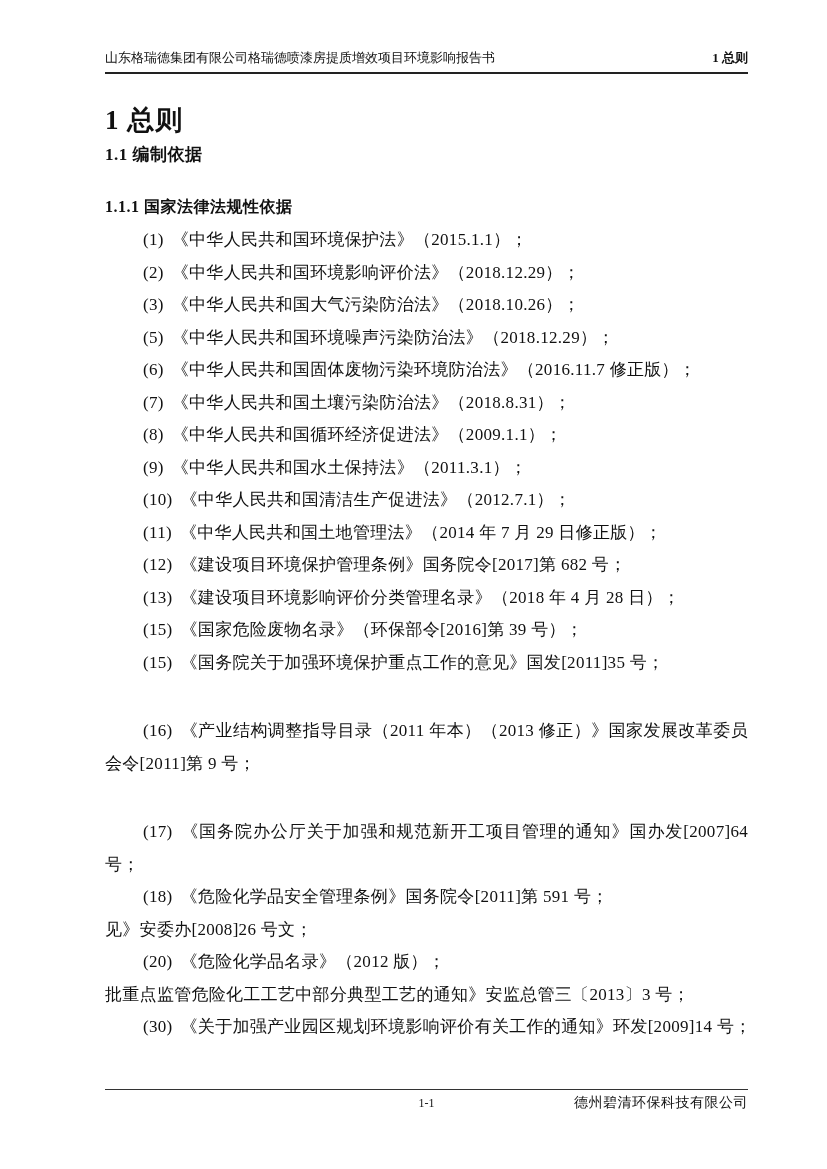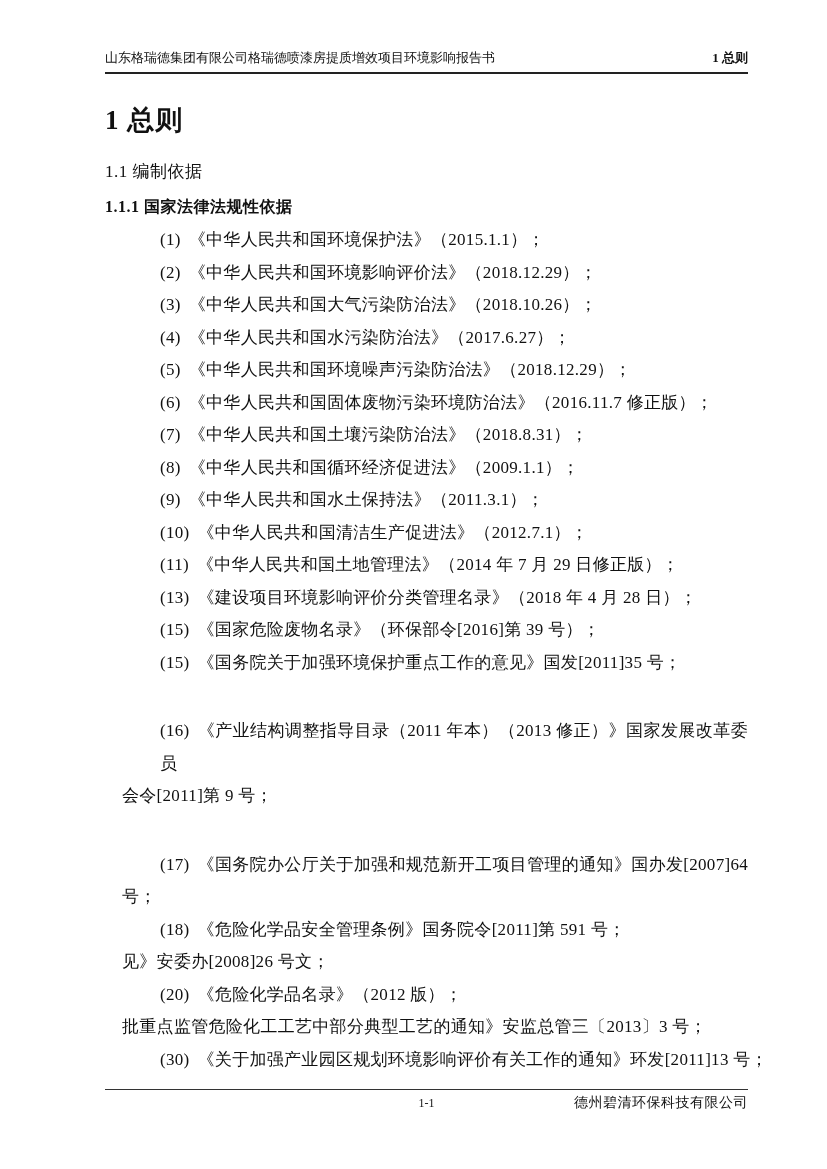--- a/index.html
+++ b/index.html
@@ -21,32 +21,32 @@
     font-size:13px;line-height:16px;
   }
   .header .chapter{font-weight:bold;}
   
   .doc-title{
     position:absolute;left:105px;top:106px;
     font-size:27px;line-height:28px;font-weight:bold;
     letter-spacing:1px;
   }
   .section-h{
-    position:absolute;left:105px;top:162px;
-    font-size:17px;line-height:20px;font-weight:normal;
+    position:absolute;left:105px;top:145px;
+    font-size:17px;line-height:20px;font-weight:bold;
     letter-spacing:0.5px;
   }
   .subsection-h{
     position:absolute;left:105px;top:197px;
     font-size:16px;line-height:19px;font-weight:bold;
     letter-spacing:0.5px;
   }
   
   .content{
-    position:absolute;left:122px;right:79px;top:224px;
+    position:absolute;left:105px;right:79px;top:224px;
     font-size:17px;line-height:32.5px;
     letter-spacing:0.3px;
   }
   .line{white-space:nowrap;}
   .line.indent{padding-left:38px;}
   .line.fill{
     white-space:normal;
     text-align:justify;
     text-align-last:justify;
     margin-top:36px;
@@ -83,42 +83,42 @@
       <div class="line indent">
       <span class="num">(1)</span><span class="txt">《中华人民共和国环境保护法》（2015.1.1）；</span>
     </div>
       <div class="line indent">
       <span class="num">(2)</span><span class="txt">《中华人民共和国环境影响评价法》（2018.12.29）；</span>
     </div>
       <div class="line indent">
       <span class="num">(3)</span><span class="txt">《中华人民共和国大气污染防治法》（2018.10.26）；</span>
     </div>
       <div class="line indent">
-      <span class="num">(4)</span><span class="txt">《中华人民共和国水污染防治法》（2017.6.27）；</span>
-    </div>
-      <div class="line indent">
       <span class="num">(5)</span><span class="txt">《中华人民共和国环境噪声污染防治法》（2018.12.29）；</span>
     </div>
       <div class="line indent">
       <span class="num">(6)</span><span class="txt">《中华人民共和国固体废物污染环境防治法》（2016.11.7 修正版）；</span>
     </div>
       <div class="line indent">
       <span class="num">(7)</span><span class="txt">《中华人民共和国土壤污染防治法》（2018.8.31）；</span>
     </div>
       <div class="line indent">
       <span class="num">(8)</span><span class="txt">《中华人民共和国循环经济促进法》（2009.1.1）；</span>
     </div>
       <div class="line indent">
       <span class="num">(9)</span><span class="txt">《中华人民共和国水土保持法》（2011.3.1）；</span>
     </div>
       <div class="line indent">
       <span class="num">(10)</span><span class="txt">《中华人民共和国清洁生产促进法》（2012.7.1）；</span>
     </div>
       <div class="line indent">
       <span class="num">(11)</span><span class="txt">《中华人民共和国土地管理法》（2014 年 7 月 29 日修正版）；</span>
+    </div>
+      <div class="line indent">
+      <span class="num">(12)</span><span class="txt">《建设项目环境保护管理条例》国务院令[2017]第 682 号；</span>
     </div>
       <div class="line indent">
       <span class="num">(13)</span><span class="txt">《建设项目环境影响评价分类管理名录》（2018 年 4 月 28 日）；</span>
     </div>
       <div class="line indent">
       <span class="num">(15)</span><span class="txt">《国家危险废物名录》（环保部令[2016]第 39 号）；</span>
     </div>
       <div class="line indent">
       <span class="num">(15)</span><span class="txt">《国务院关于加强环境保护重点工作的意见》国发[2011]35 号；</span>
     </div>
@@ -140,21 +140,21 @@
       <div class="line">
       <span class="txt">见》安委办[2008]26 号文；</span>
     </div>
       <div class="line indent">
       <span class="num">(20)</span><span class="txt">《危险化学品名录》（2012 版）；</span>
     </div>
       <div class="line">
       <span class="txt">批重点监管危险化工工艺中部分典型工艺的通知》安监总管三〔2013〕3 号；</span>
     </div>
       <div class="line indent">
-      <span class="num">(30)</span><span class="txt">《关于加强产业园区规划环境影响评价有关工作的通知》环发[2011]13 号；</span>
+      <span class="num">(30)</span><span class="txt">《关于加强产业园区规划环境影响评价有关工作的通知》环发[2009]14 号；</span>
     </div>
     </div>
 
   <div class="footer">
     <span class="page-num">1-1</span>
     <span class="company">德州碧清环保科技有限公司</span>
   </div>
 
 </div>
 

